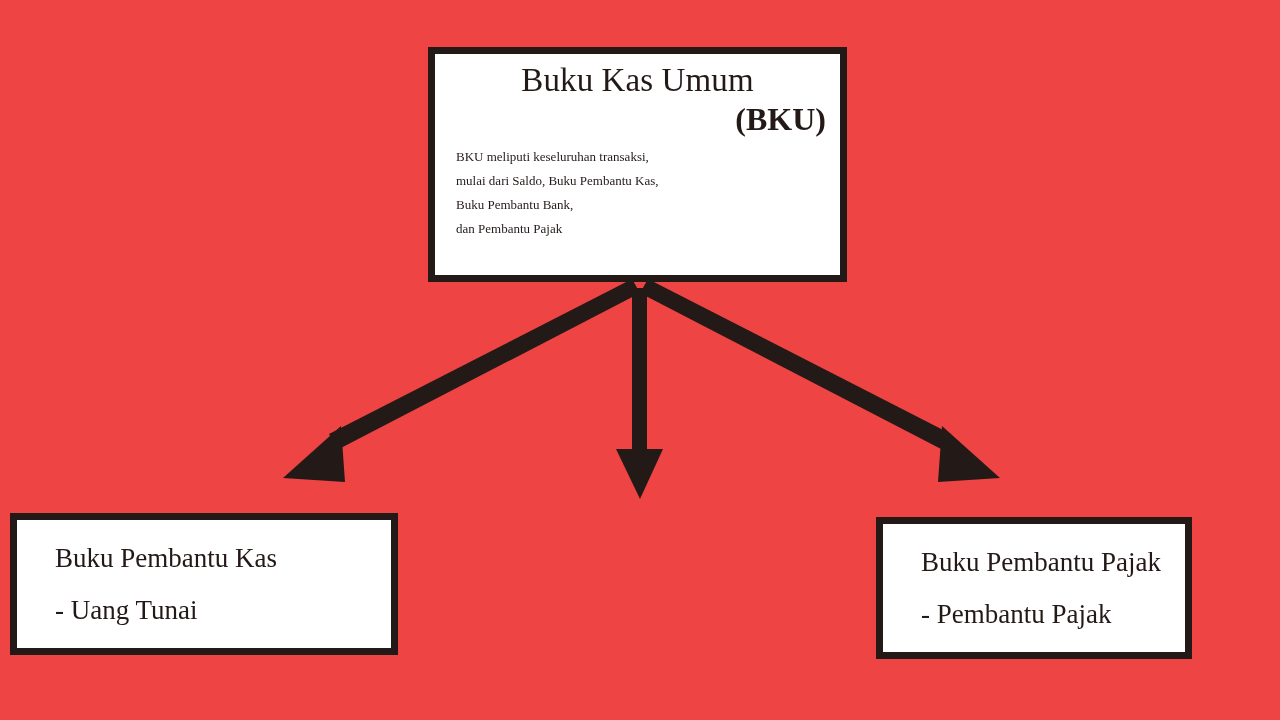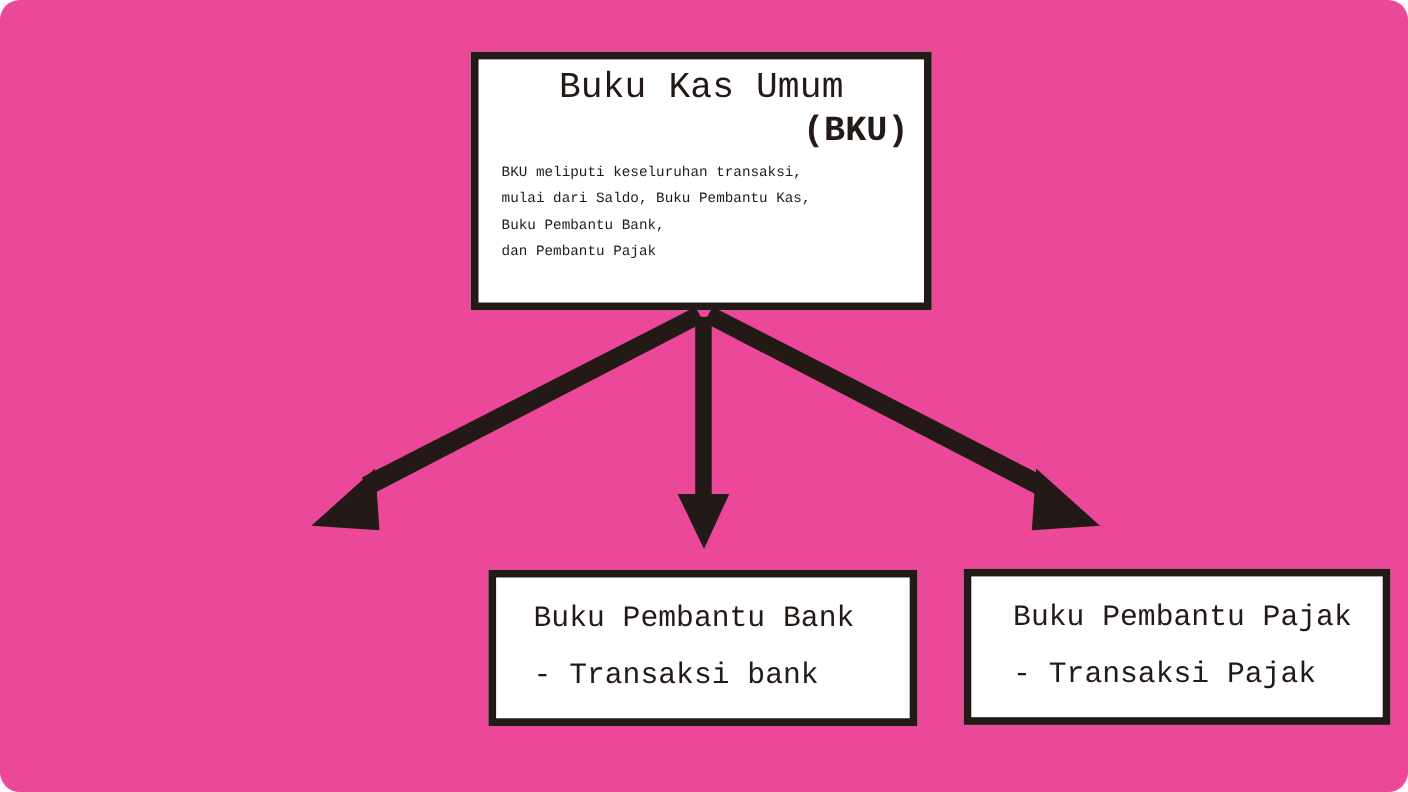--- a/index.html
+++ b/index.html
@@ -4,25 +4,24 @@
 <style>
   html, body {
     margin: 0;
     padding: 0;
     background: #ffffff;
   }
   #page {
     position: relative;
     width: 1280px;
     height: 720px;
-    background: #ec4899;
+    background: #ef4444;
     overflow: hidden;
-    font-family: Liberation Mono, monospace;
+    font-family: Liberation Serif, serif;
     color: #231a18;
-    border-radius: 18px;
   }
 
   .node-box {
     position: absolute;
     box-sizing: border-box;
     background: #ffffff;
     border: 7px solid #231a18;
   }
 
   
@@ -74,21 +73,21 @@
   .leaf-detail {
     font-size: 27px;
     line-height: 34px;
     font-weight: 400;
     margin-top: 18px;
     white-space: nowrap;
   }
 
   #leaf-kas  { left: 10px;  top: 513px; width: 388px; height: 142px; }
   #leaf-bank { left: 444px; top: 518px; width: 390px; height: 142px; padding-left: 34px; }
-  #leaf-pajak{ left: 876px; top: 517px; width: 388px; height: 142px; }
+  #leaf-pajak{ left: 876px; top: 517px; width: 316px; height: 142px; }
 
   
   #connectors {
     position: absolute;
     left: 0;
     top: 0;
     width: 1280px;
     height: 720px;
     pointer-events: none;
   }
@@ -118,24 +117,24 @@
       <rect x="632" y="288" width="15" height="165" fill="#231a18"></rect>
       <path d="M 616 449 L 663 449 L 640 499 Z" fill="#231a18"></path>
     </g>
 
     <g>
       <path d="M 640 293 L 943 450 L 951 434 L 648 279 Z" fill="#231a18"></path>
       <path d="M 1000 478 L 942 426 L 938 482 Z" fill="#231a18"></path>
     </g>
   </svg>
 
+  <div class="node-box leaf-box" id="leaf-kas">
+    <div class="leaf-title">Buku Pembantu Kas</div>
+    <div class="leaf-detail">- Uang Tunai</div>
+  </div>
 
-  <div class="node-box leaf-box" id="leaf-bank">
-    <div class="leaf-title">Buku Pembantu Bank</div>
-    <div class="leaf-detail">- Transaksi bank</div>
-  </div>
 
   <div class="node-box leaf-box" id="leaf-pajak">
     <div class="leaf-title">Buku Pembantu Pajak</div>
-    <div class="leaf-detail">- Transaksi Pajak</div>
+    <div class="leaf-detail">- Pembantu Pajak</div>
   </div>
 
 </div>
 
 </body></html>

